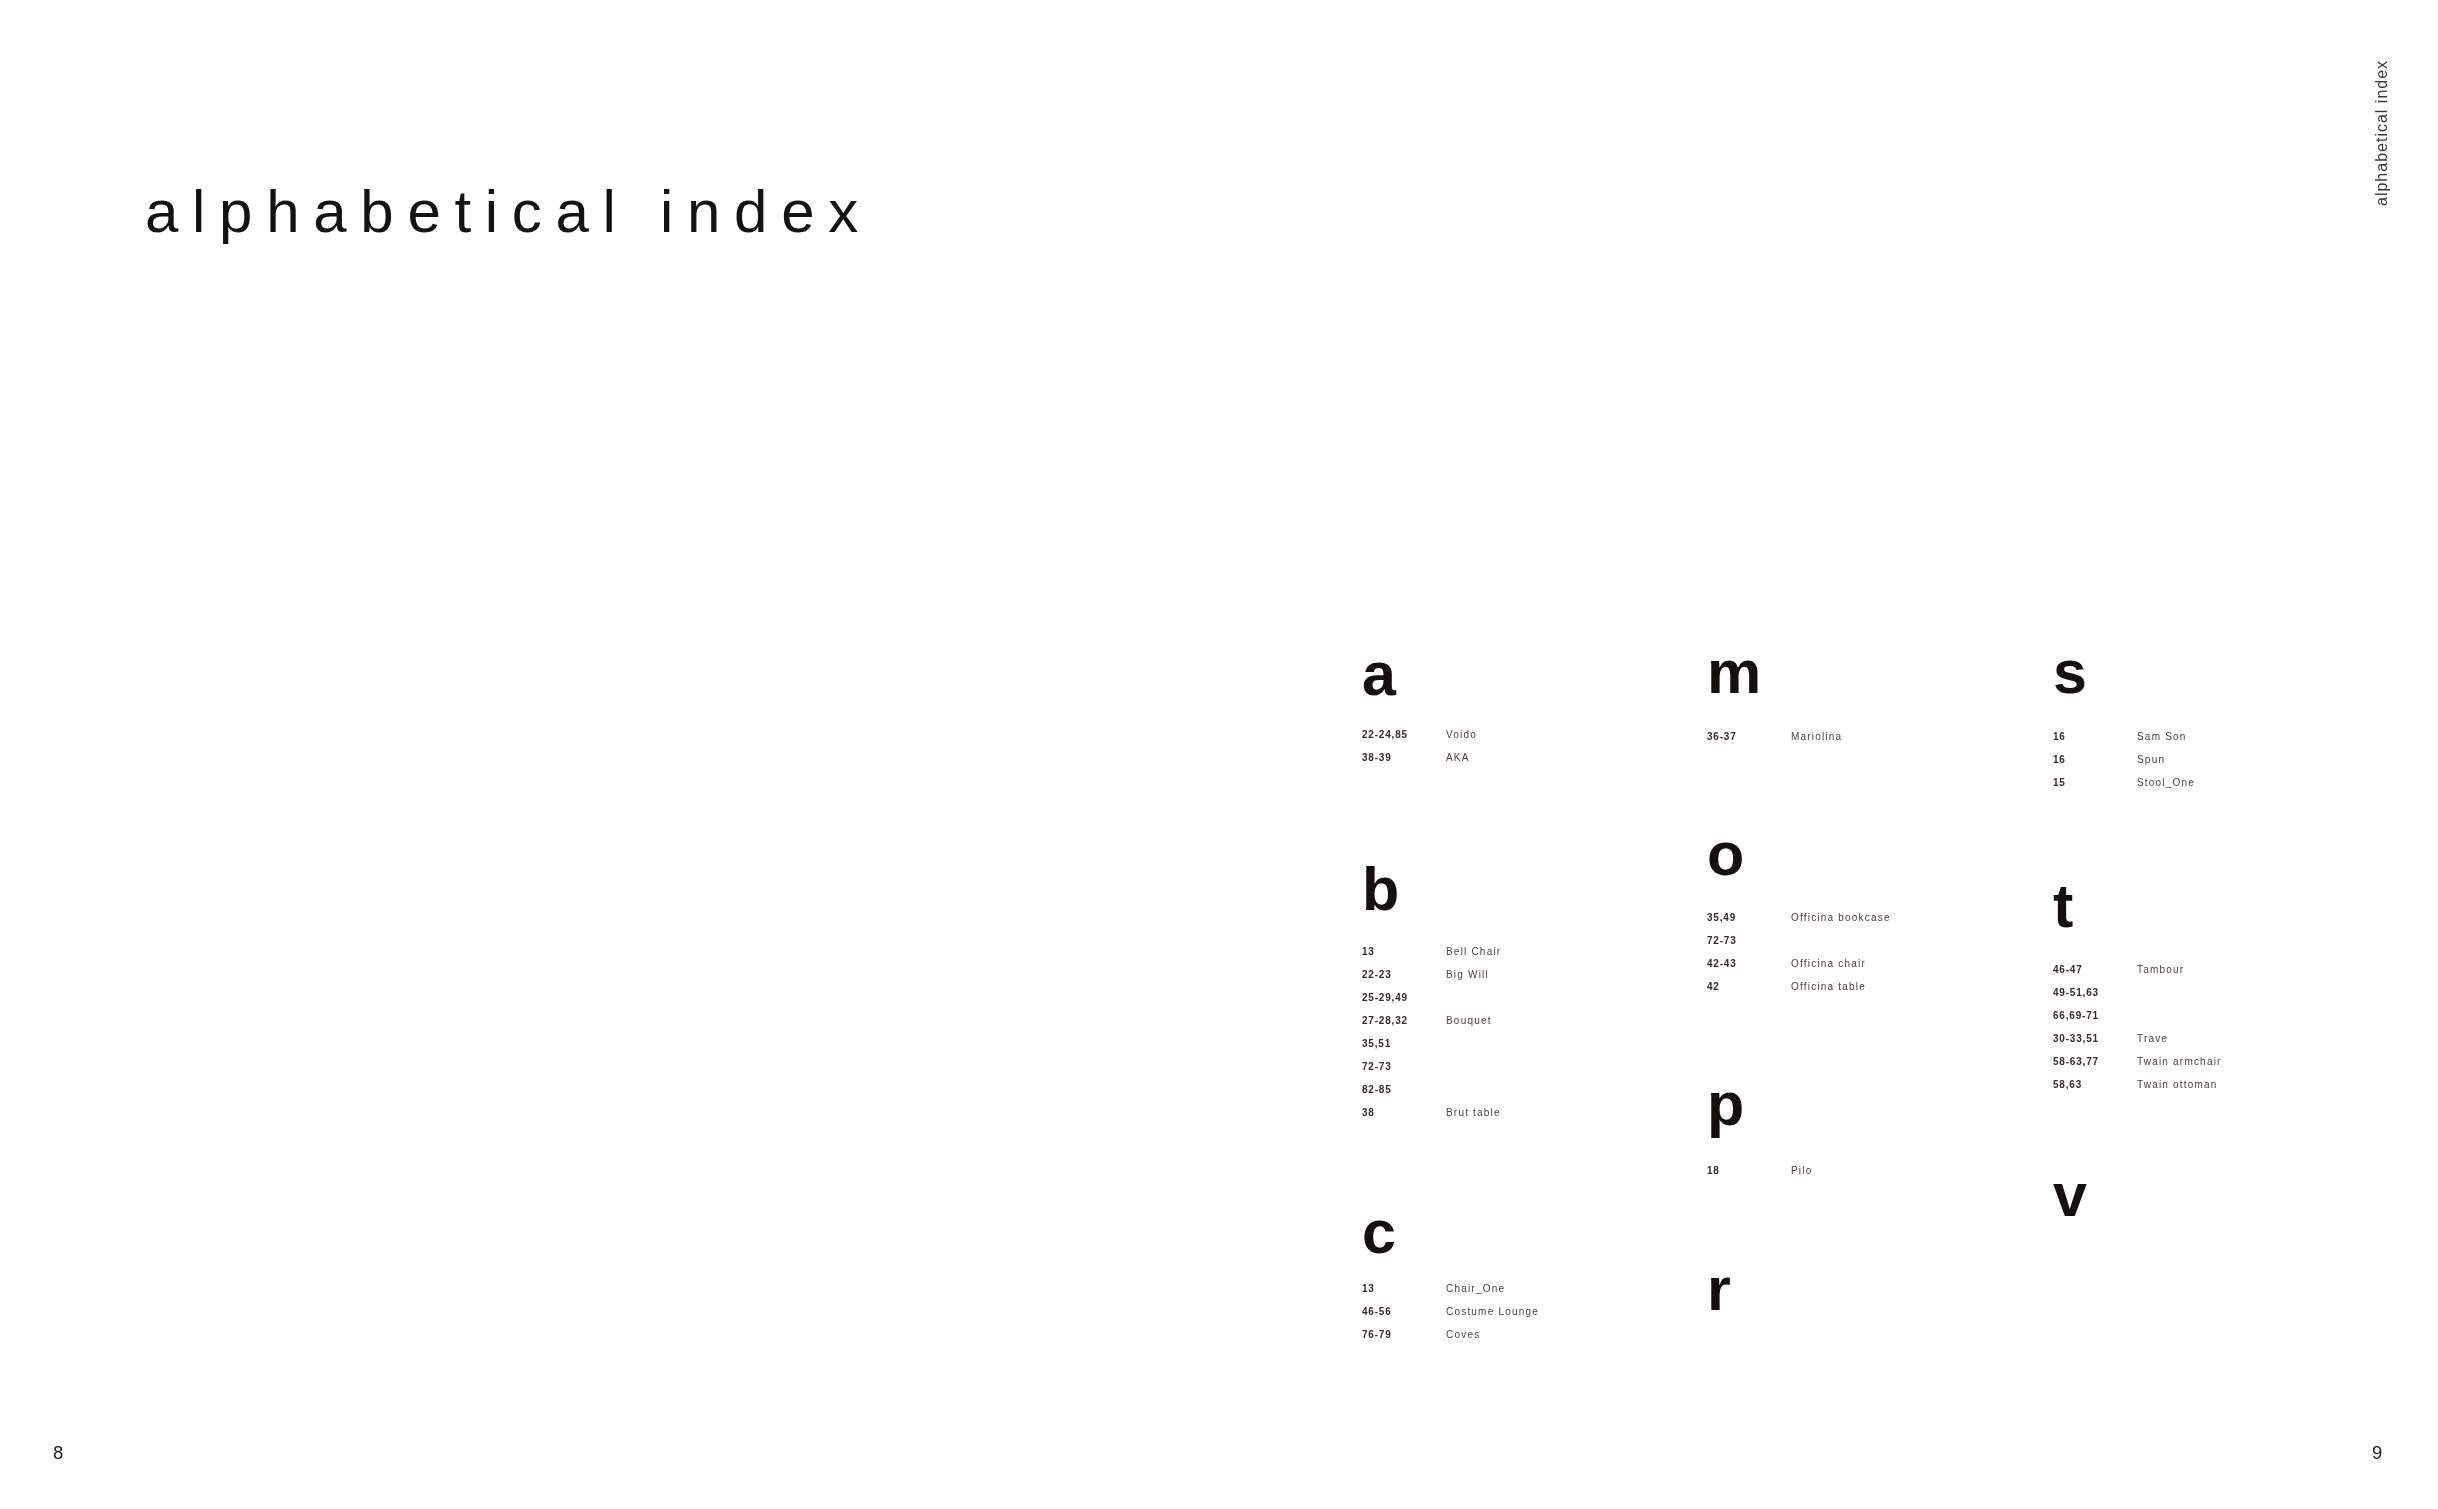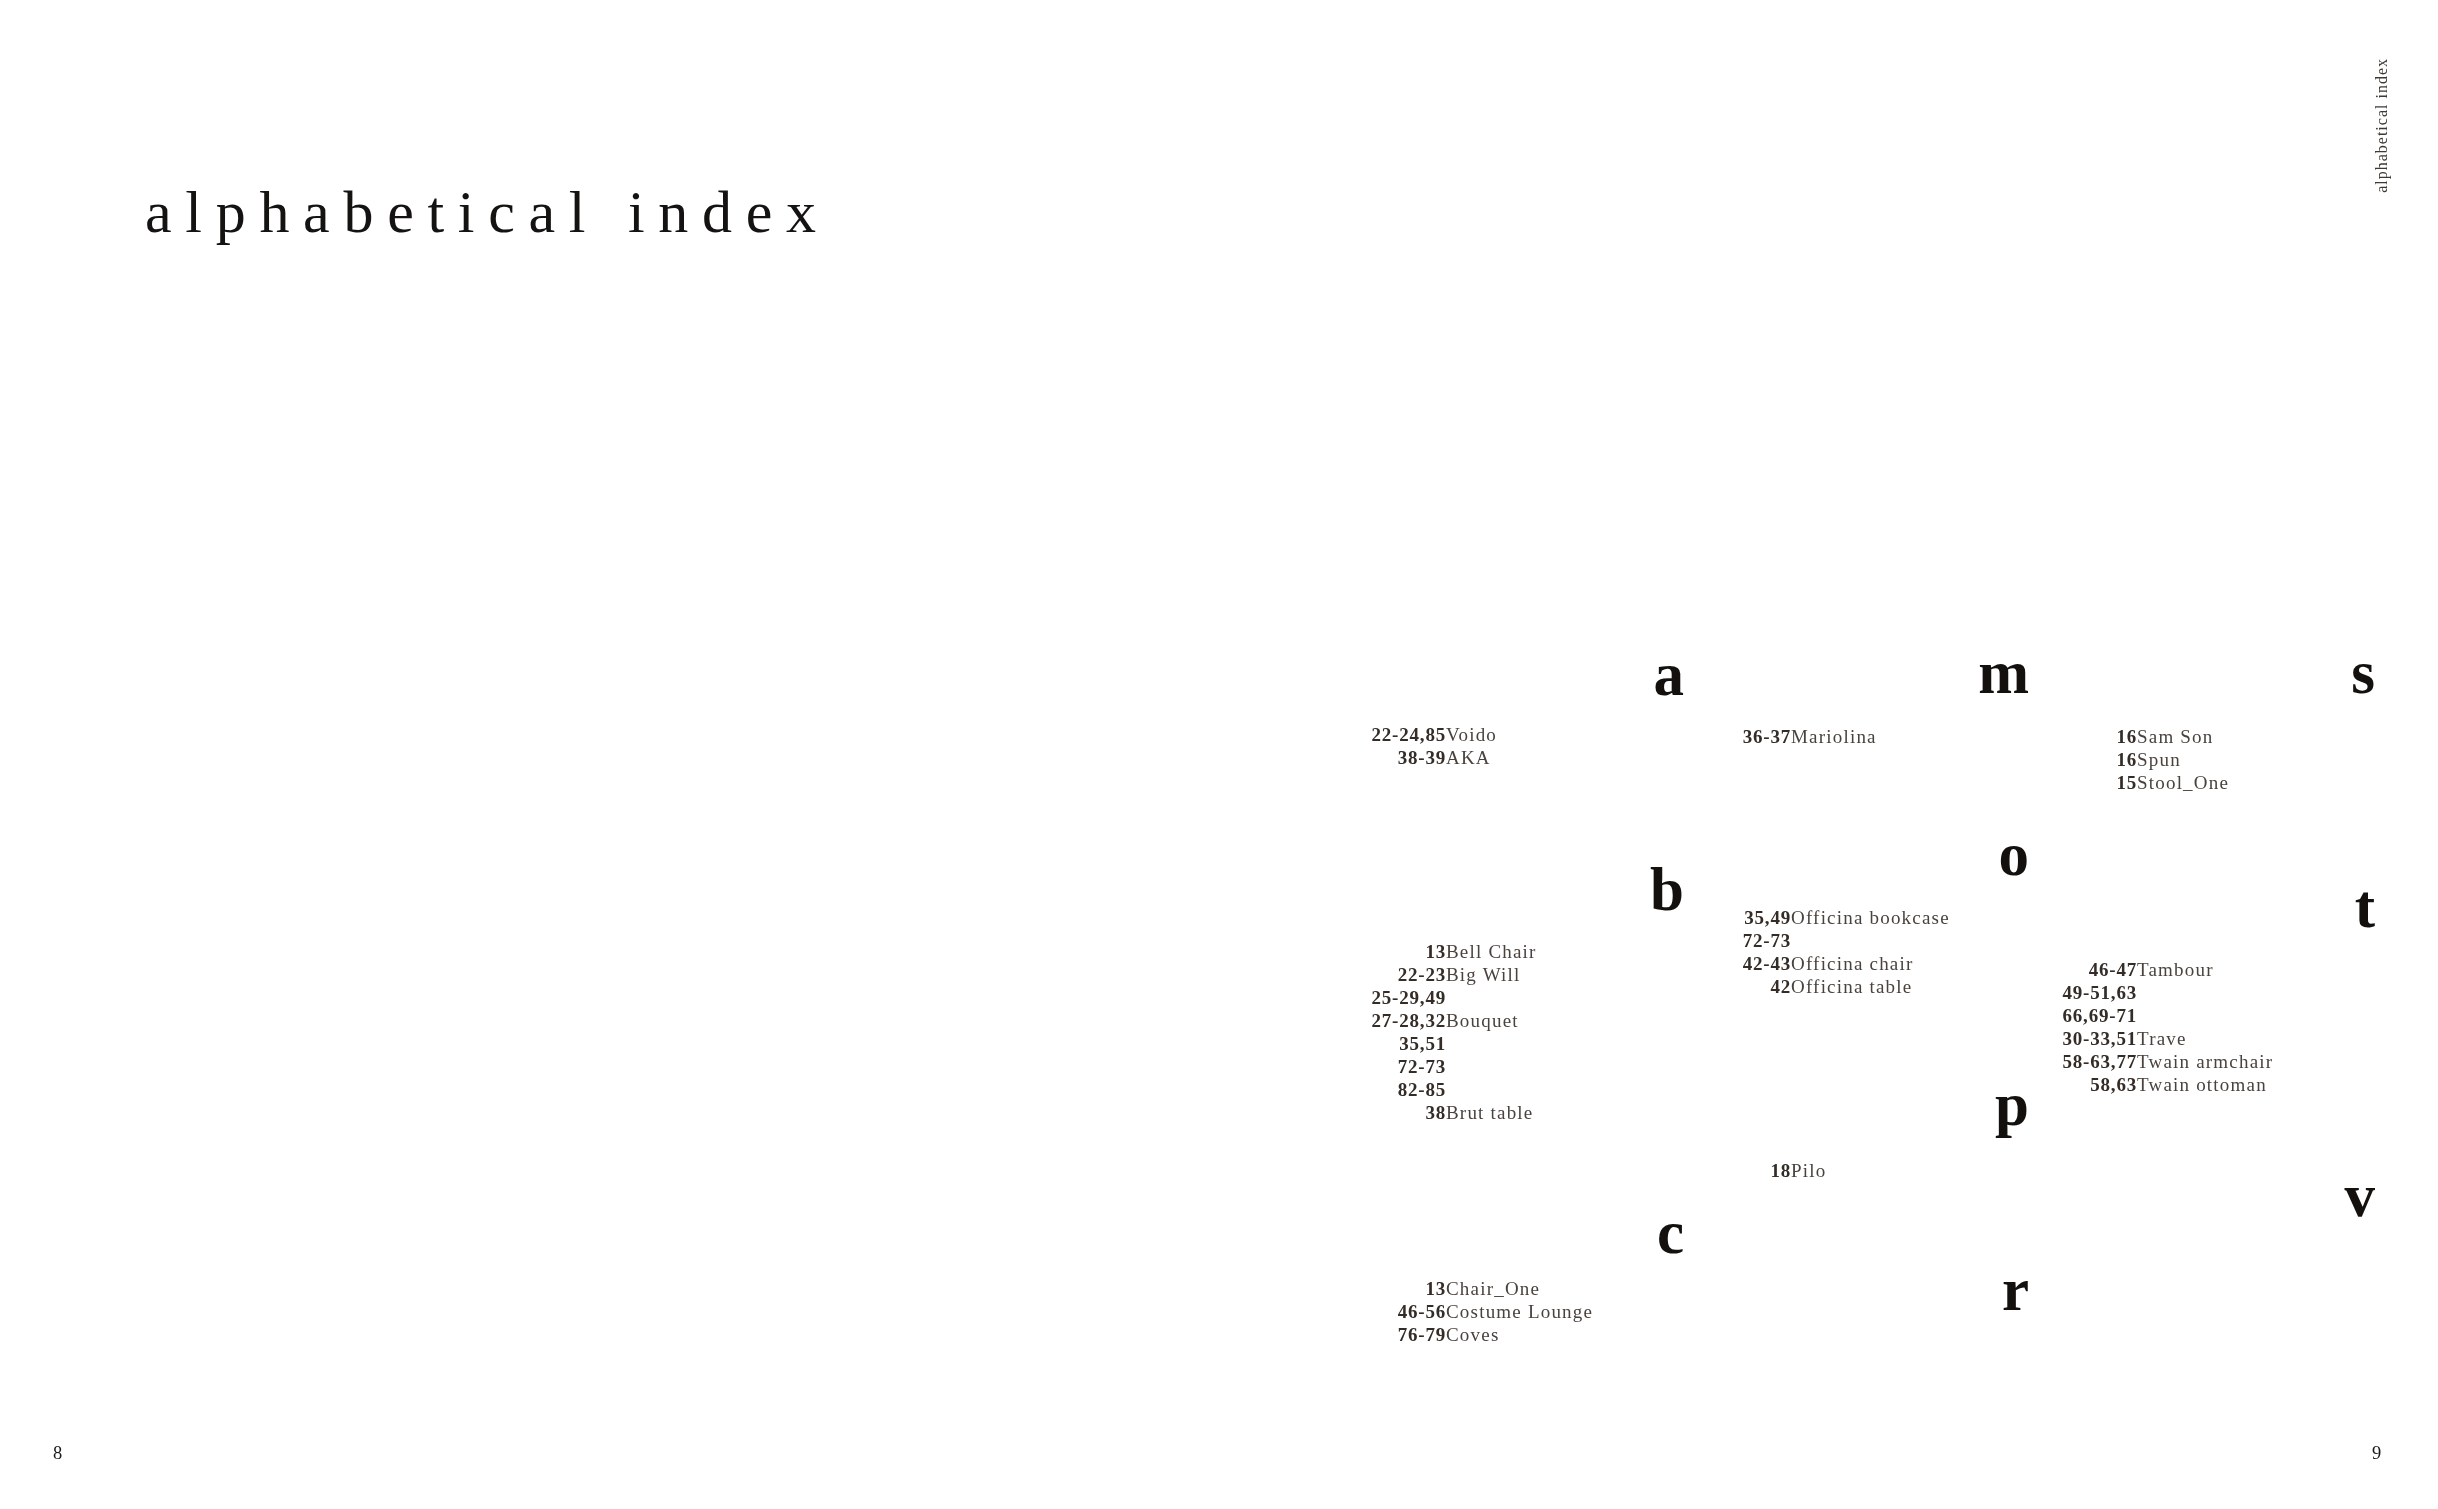--- a/index.html
+++ b/index.html
@@ -6,22 +6,21 @@
     margin: 0;
     padding: 0;
     background: #ffffff;
   }
   .spread {
     position: relative;
     width: 2438px;
     height: 1510px;
     background: #ffffff;
     overflow: hidden;
-    font-family: Liberation Serif, serif;
-    text-align: right;
+    font-family: Liberation Sans, sans-serif;
   }
 
   
   .title {
     position: absolute;
     left: 145px;
     top: 142px;
     font-size: 60px;
     line-height: 1;
     font-weight: 400;
@@ -51,21 +50,21 @@
     width: 322px;
   }
   .sec .letter {
     font-size: 61px;
     line-height: 61px;
     font-weight: 700;
     color: #14100e;
     letter-spacing: 0;
   }
   .sec .entries {
-    font-size: 19px;
+    font-size: 10px;
     line-height: 23px;
   }
   .row {
     display: flex;
   }
   .row .pg {
     flex: 0 0 84px;
     font-weight: 700;
     letter-spacing: 0.8px;
     color: #342c27;

